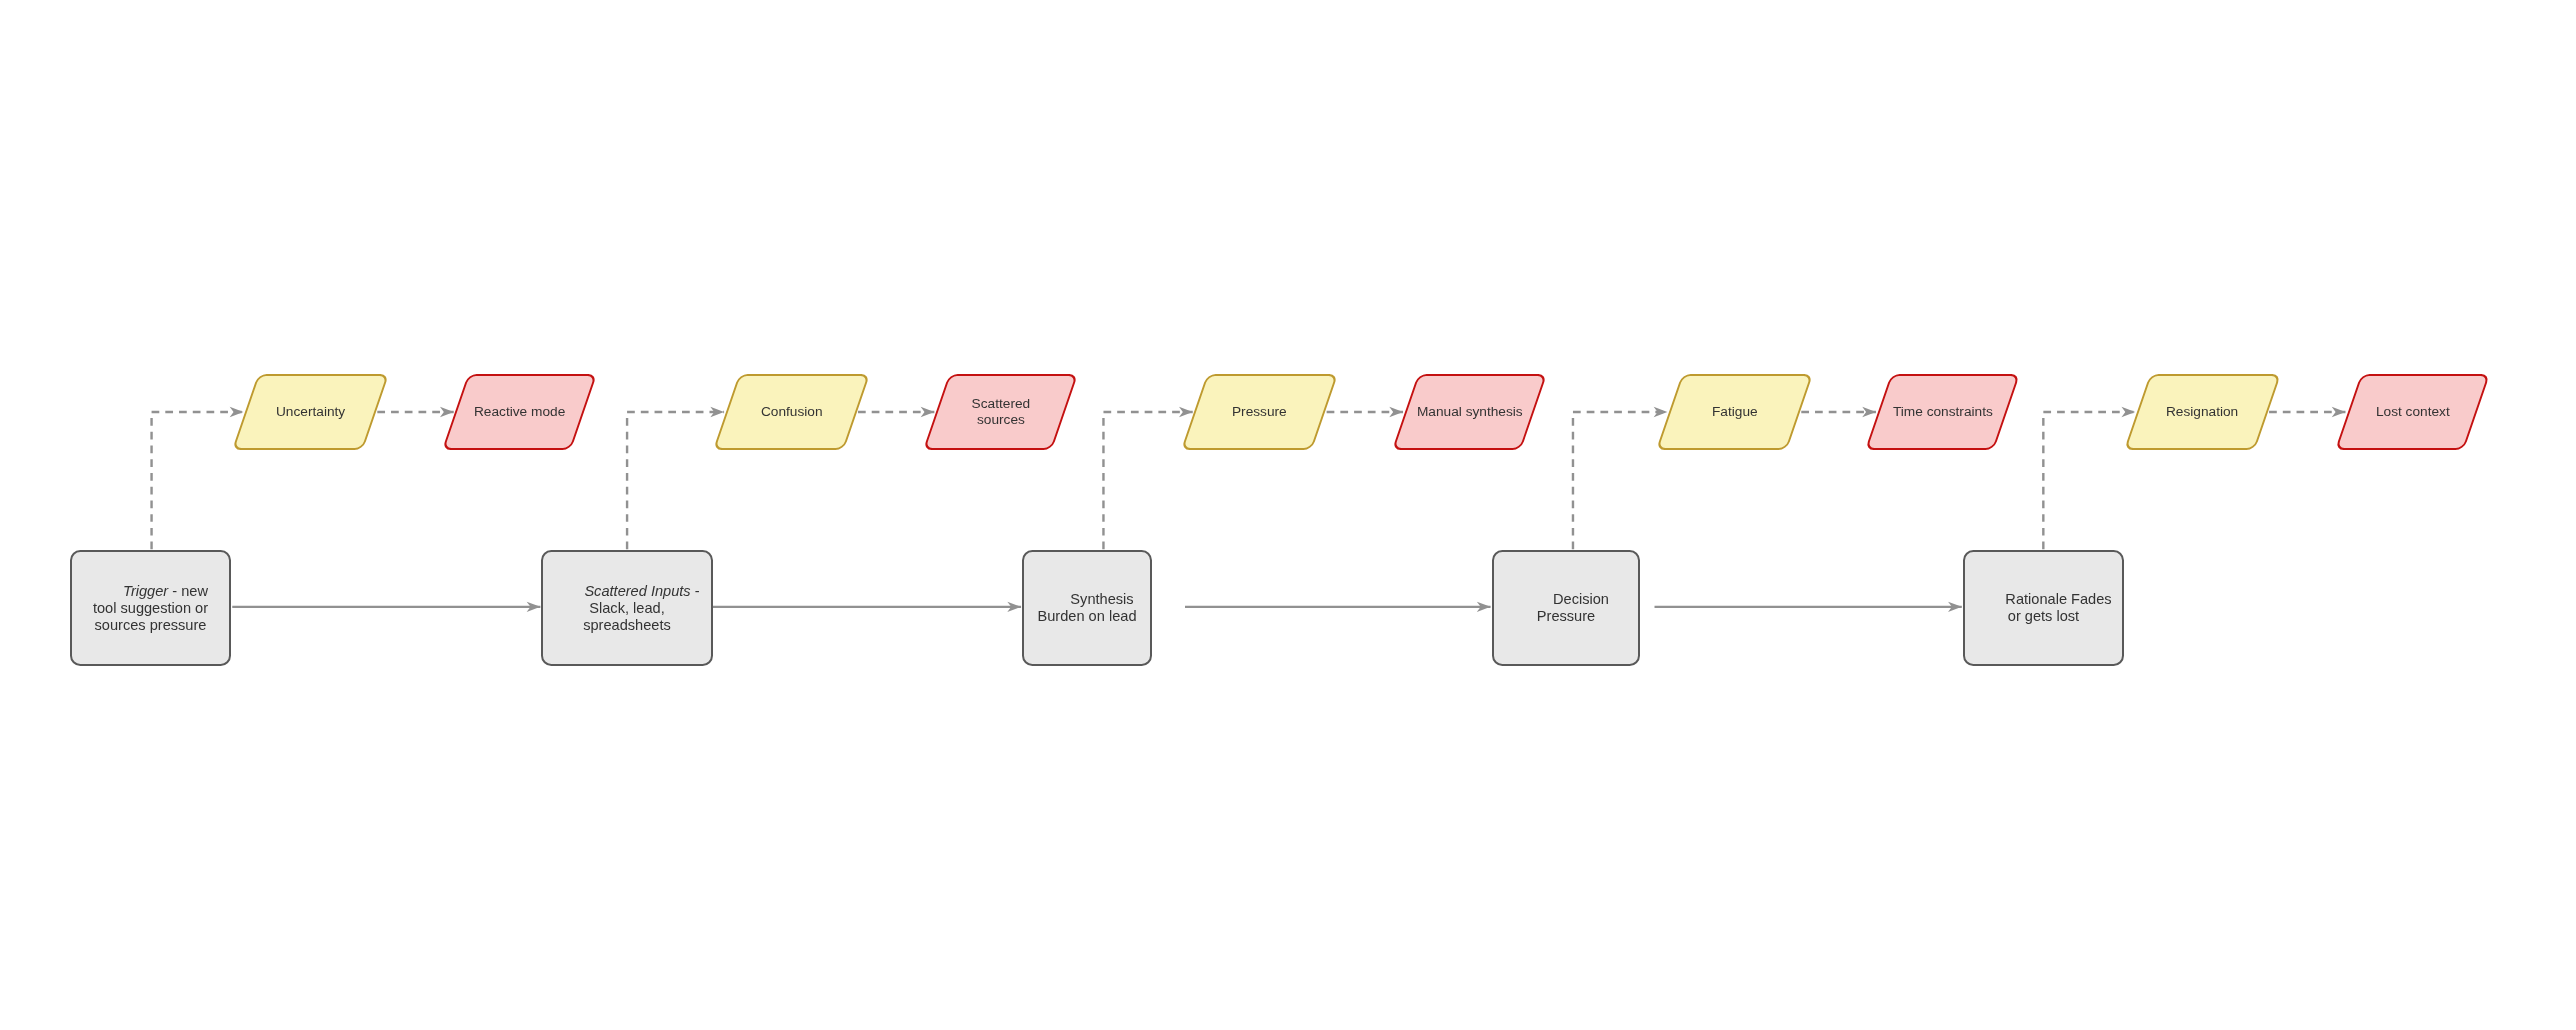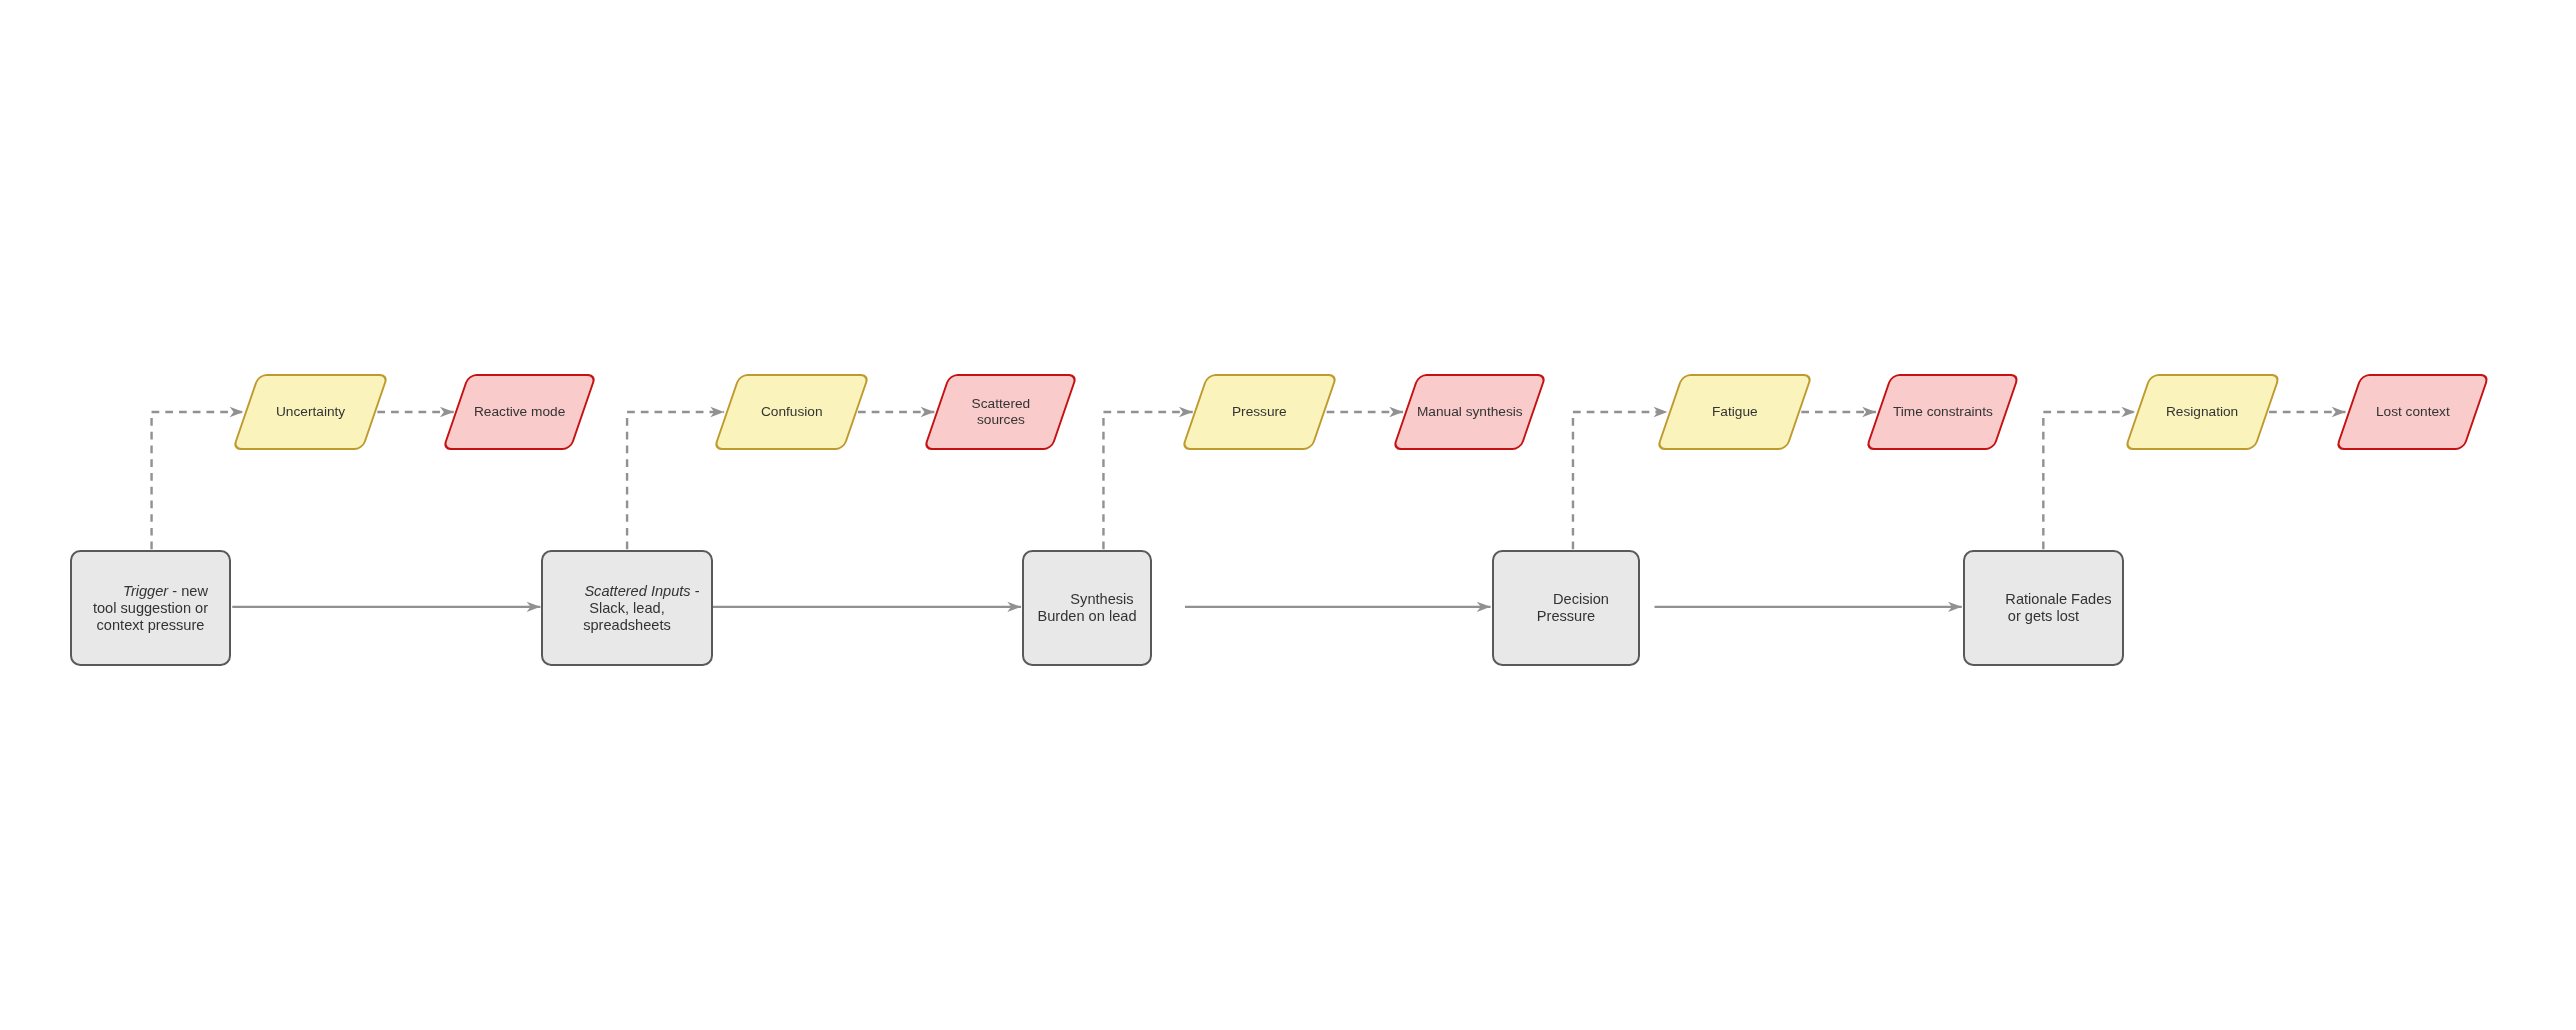--- a/index.html
+++ b/index.html
@@ -97,21 +97,21 @@
     <path class="link dashed" d="M2380 640 V480 H2487" marker-end="url(#arrowhead)"></path>
 
     <path class="link dashed" d="M439 480 H528" marker-end="url(#arrowhead)"></path>
     <path class="link dashed" d="M999 480 H1088" marker-end="url(#arrowhead)"></path>
     <path class="link dashed" d="M1545 480 H1634" marker-end="url(#arrowhead)"></path>
     <path class="link dashed" d="M2098 480 H2185" marker-end="url(#arrowhead)"></path>
     <path class="link dashed" d="M2643 480 H2732" marker-end="url(#arrowhead)"></path>
   </svg>
 
   <div class="box" style="left:70px; width:161px;">
-    <span class="label"><em>Trigger</em><span> - new tool suggestion or context pressure</span></span>
+    <span class="label"><em>Trigger</em><span> - new tool suggestion or sources pressure</span></span>
   </div>
   <div class="box" style="left:541px; width:172px;">
     <span class="label"><em>Scattered Inputs</em><span> - Slack, lead, spreadsheets</span></span>
   </div>
   <div class="box" style="left:1022px; width:130px;">
     <span class="label"><em></em><span>Synthesis Burden on lead</span></span>
   </div>
   <div class="box" style="left:1492px; width:148px;">
     <span class="label"><em></em><span>Decision Pressure</span></span>
   </div>

